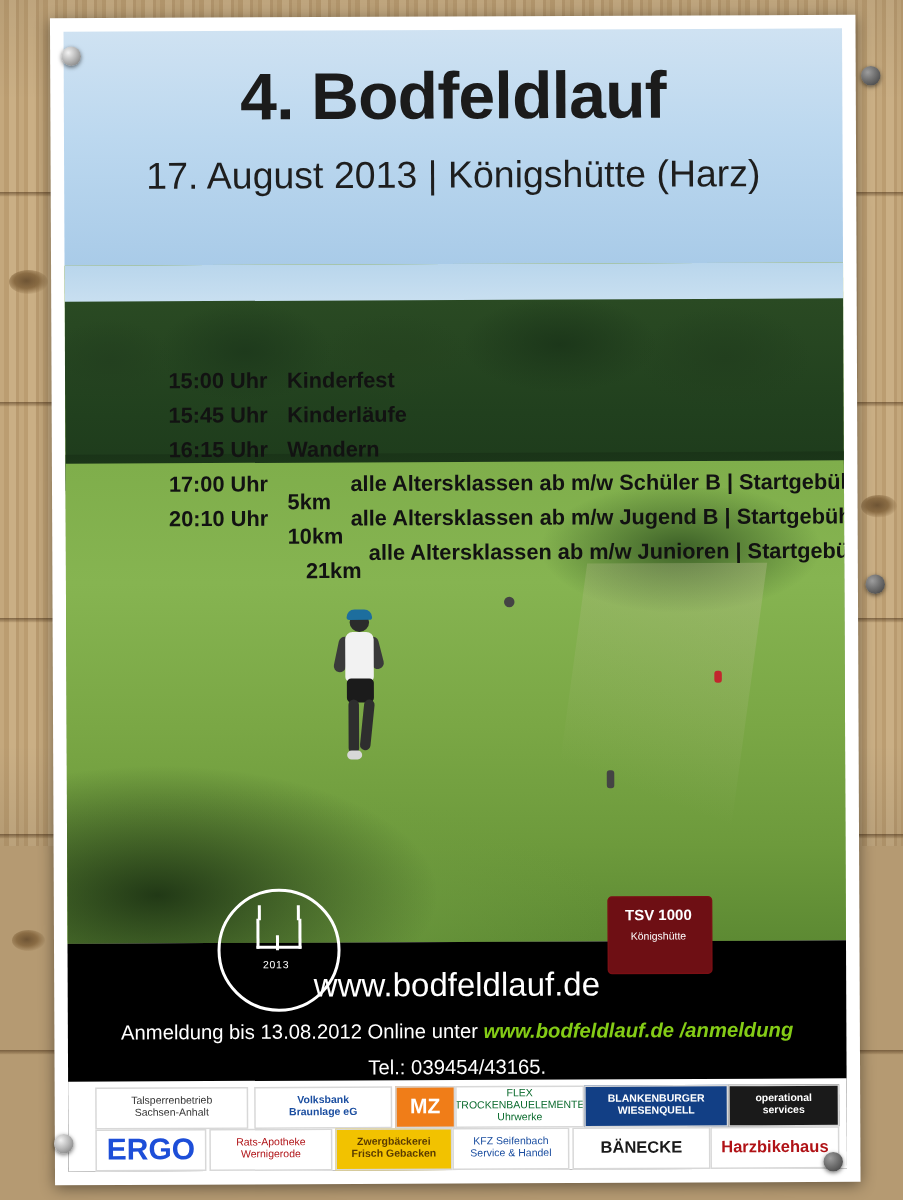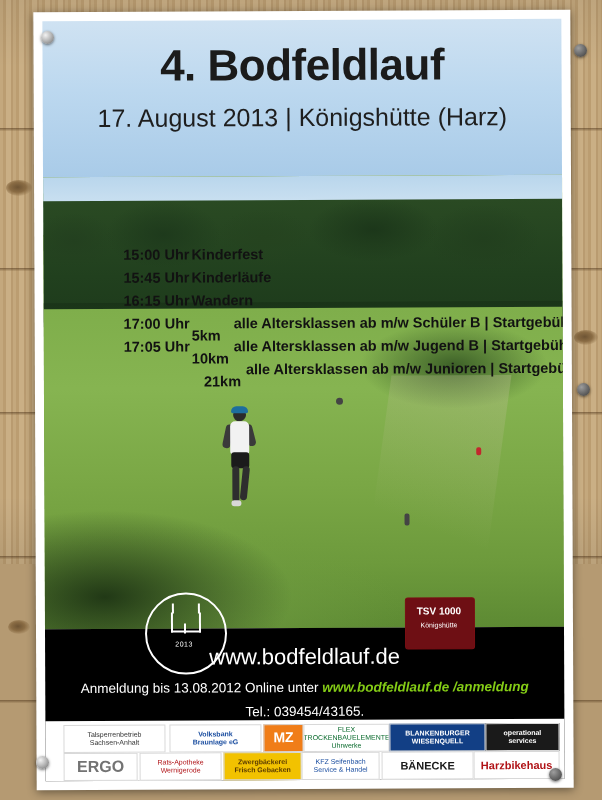--- a/index.html
+++ b/index.html
@@ -69,21 +69,21 @@
   .r-armR{position:absolute;left:24px;top:16px;width:8px;height:22px;background:#3a3a3a;border-radius:4px;transform:rotate(-14deg);}
   .r-shorts{position:absolute;left:9px;top:44px;width:18px;height:16px;background:#1b1b1b;border-radius:3px;}
   .r-legL{position:absolute;left:10px;top:58px;width:7px;height:36px;background:#2e2e2e;border-radius:4px;}
   .r-legR{position:absolute;left:19px;top:58px;width:7px;height:34px;background:#2e2e2e;border-radius:4px;transform:rotate(6deg);}
   .r-shoe{position:absolute;left:9px;top:92px;width:10px;height:6px;background:#d8d8d8;border-radius:3px;}
   .figure-far{position:absolute;width:5px;height:12px;background:#444;border-radius:2px;}
   .dot-red{position:absolute;width:5px;height:8px;background:#c2272d;border-radius:2px;}
   
   .schedule{position:absolute;left:0;top:70px;width:519px;}
   .row{position:relative;height:23px;white-space:nowrap;font-size:14.5px;color:#121212;}
-  .row .time{position:absolute;right:373px;font-weight:bold;text-align:right;}
+  .row .time{position:absolute;right:384px;font-weight:bold;text-align:right;}
   .row .ev{position:absolute;left:148px;font-weight:bold;}
   .row .dist{position:absolute;left:148px;font-weight:bold;margin-top:12px;}
   .row .rest{position:absolute;left:190px;font-weight:bold;}
   
   .band{position:absolute;left:0;top:608px;width:519px;height:152px;background:#000000;}
   .url{position:absolute;left:0;top:16px;width:519px;text-align:center;
     font-size:22px;color:#ffffff;}
   .logo-left{position:absolute;left:100px;top:-36px;width:78px;height:78px;}
   .logo-right{position:absolute;left:360px;top:-30px;width:68px;height:56px;}
   .crest{position:absolute;left:0;top:0;width:78px;height:78px;border-radius:50%;
@@ -172,21 +172,21 @@
           <div class="row">
             <span class="time">16:15 Uhr</span>
             <span class="ev">Wandern</span>
           </div>
           <div class="row">
             <span class="time">17:00 Uhr</span>
             <span class="dist">5km</span>
             <span class="rest">alle Altersklassen  ab m/w Schüler B | Startgebühr 3,- €</span>
           </div>
           <div class="row">
-            <span class="time">17:05 Uhr</span>
+            <span class="time">20:10 Uhr</span>
             <span class="dist">10km</span>
             <span class="rest">alle Altersklassen ab m/w Jugend B | Startgebühr 5,- €</span>
           </div>
           <div class="row">
             <span class="time"></span>
             <span class="dist" style="left:160px">21km</span>
             <span class="rest" style="left:202px">alle Altersklassen ab m/w Junioren | Startgebühr 7,- €</span>
           </div>
         </div>
       </div>
@@ -230,21 +230,21 @@
           </div>
         <div class="sp" style="left:344px;top:4px;width:92px;height:24px;background:#123f85;color:#fff;font-weight:bold;">
             <span style="white-space:pre-line">BLANKENBURGER
 WIESENQUELL</span>
           </div>
         <div class="sp" style="left:440px;top:4px;width:70px;height:24px;background:#1a1a1a;color:#fff;font-weight:bold;">
             <span style="white-space:pre-line">operational
 services</span>
           </div>
 
-        <div class="sp" style="left:18px;top:32px;width:70px;height:24px;background:#ffffff;color:#737373;font-weight:bold;font-size:16px;">
+        <div class="sp" style="left:18px;top:32px;width:70px;height:24px;background:#ffffff;color:#1d4ed8;font-weight:bold;font-size:20px;">
             <span>ERGO</span>
           </div>
         <div class="sp" style="left:94px;top:32px;width:78px;height:24px;color:#b01216;">
             <span style="white-space:pre-line">Rats-Apotheke
 Wernigerode</span>
           </div>
         <div class="sp" style="left:178px;top:32px;width:74px;height:24px;background:#f2c200;color:#5a3b00;font-weight:bold;">
             <span style="white-space:pre-line">Zwergbäckerei
 Frisch Gebacken</span>
           </div>

